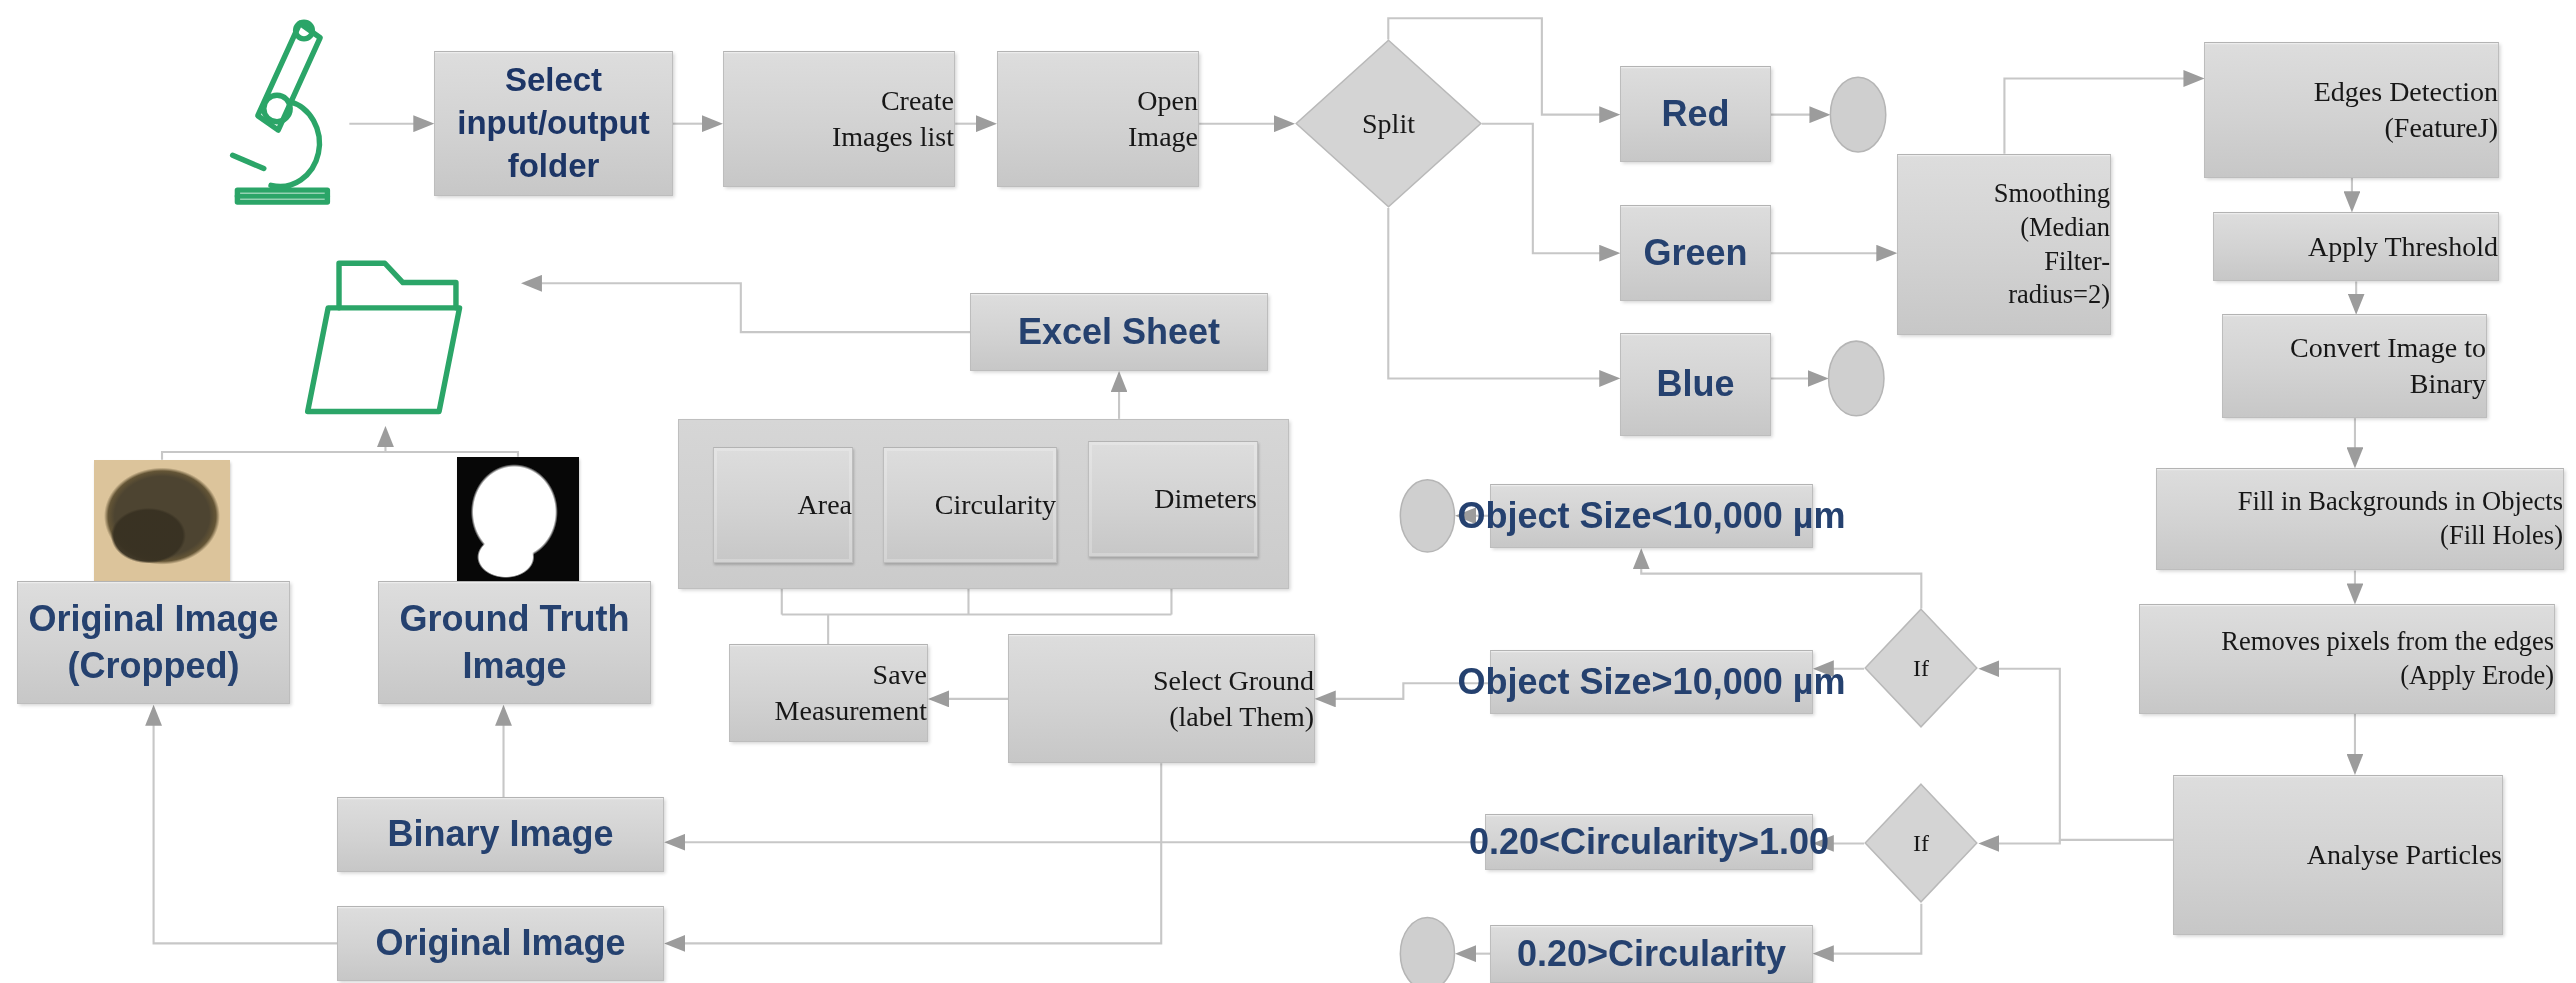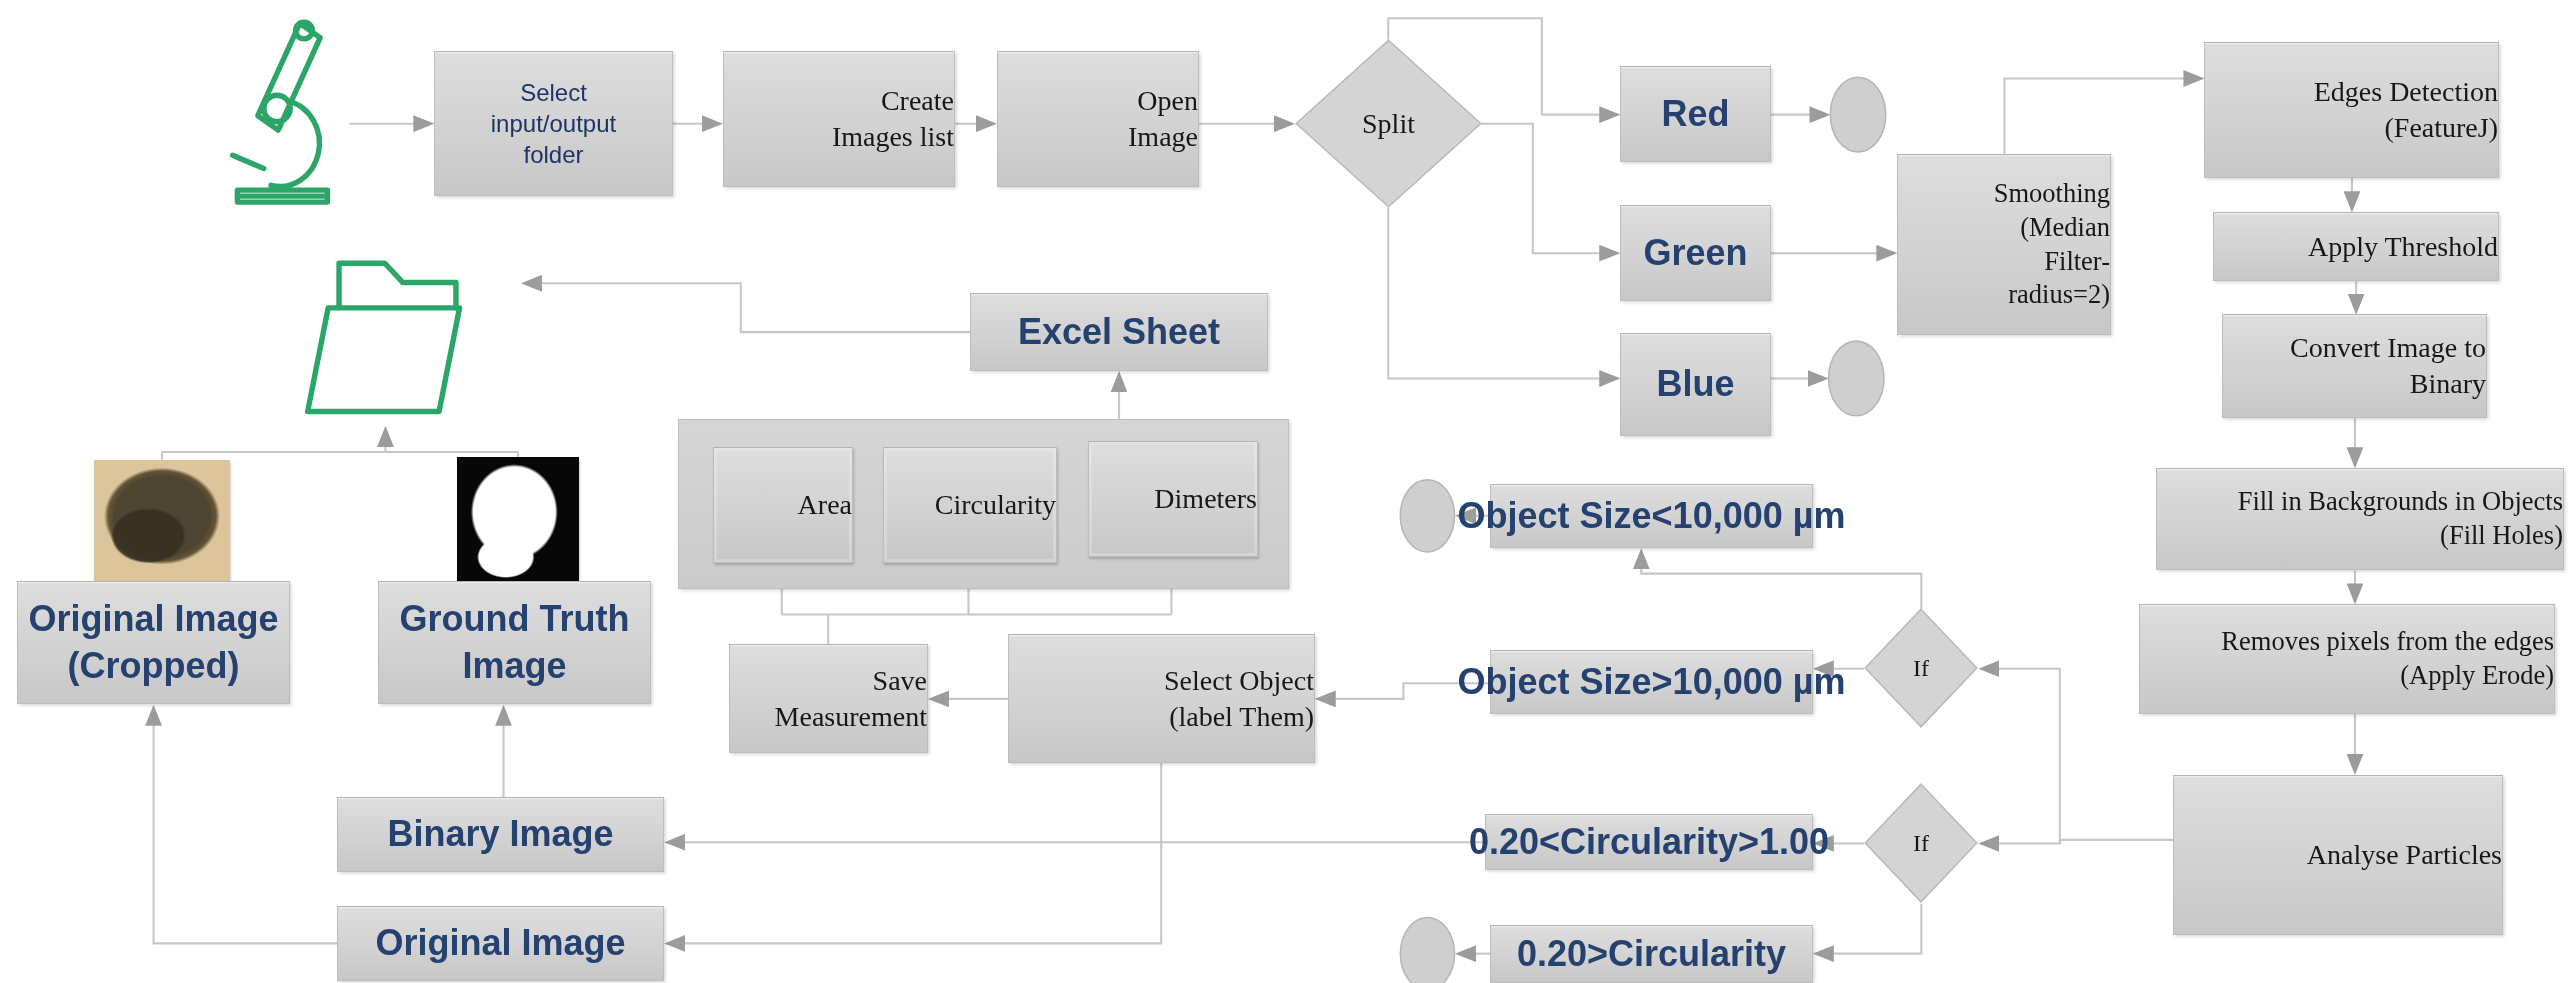--- a/index.html
+++ b/index.html
@@ -10,21 +10,21 @@
   .term{fill:#cfcfcf;stroke:#b5b5b5;stroke-width:2.5px;}
 
   .node{position:absolute;box-sizing:border-box;display:flex;flex-direction:column;
         justify-content:center;align-items:center;text-align:center;
         background:linear-gradient(180deg,#dddddd 0%,#d2d2d2 55%,#c7c7c7 100%);
         border:1.2px solid #bdbdbd;border-top-color:#b3b3b3;
         box-shadow:1.8px 2.4px 3.6px rgba(0,0,0,0.18), inset 0 1.2px 0 rgba(255,255,255,0.45);}
   .serif{font-family:"Liberation Serif",serif;color:#171717;font-size:28px;line-height:1.28;align-items:flex-end;}
   .navy{font-family:"Liberation Sans",sans-serif;color:#25416F;font-weight:700;
         font-size:36px;line-height:1.3;}
-  .bold{font-weight:400;color:#1c3566;font-size:24px;text-align:center;}
+  .bold{font-weight:700;color:#1c3566;font-size:33px;text-align:center;}
   .ln{white-space:nowrap;}
 
   .container-node{position:absolute;box-sizing:border-box;
         background:linear-gradient(180deg,#d6d6d6,#cbcbcb);
         border:1.2px solid #bfbfbf;box-shadow:1.8px 2.4px 3.6px rgba(0,0,0,0.18);padding-left:32px;}
   .subnode{box-shadow:1.2px 1.8px 2.4px rgba(0,0,0,0.2), inset 0 0 0 3px rgba(255,255,255,0.22);}
 
   .dnode{position:absolute;}
   .dnode svg{position:absolute;left:0;top:0;width:100%;height:100%;overflow:visible;}
   .dnode polygon{fill:#d4d4d4;stroke:#b9b9b9;stroke-width:2.5px;}
@@ -246,27 +246,27 @@
       <div class="ln">Area</div>
     </div>
     <div class="node serif subnode" style="left:204px;top:27px;width:174px;height:116px">
       <div class="ln">Circularity</div>
     </div>
     <div class="node serif subnode" style="left:409px;top:20.5px;width:170px;height:116px">
       <div class="ln">Dimeters</div>
     </div>
   </div>
 
-  <div class="node serif" style="left:729px;top:644px;width:199px;height:109px">
+  <div class="node serif" style="left:729px;top:644px;width:199px;height:98px">
     <div class="ln">Save</div>
     <div class="ln">Measurement</div>
   </div>
 
   <div class="node serif" style="left:1008px;top:634px;width:307px;height:129px">
-    <div class="ln">Select Object</div>
+    <div class="ln">Select Ground</div>
     <div class="ln">(label Them)</div>
   </div>
 
   <div class="node navy" style="left:337px;top:797px;width:327px;height:75px">
     <div class="ln">Binary Image</div>
   </div>
   <div class="node navy" style="left:337px;top:906px;width:327px;height:75px">
     <div class="ln">Original Image</div>
   </div>
 

